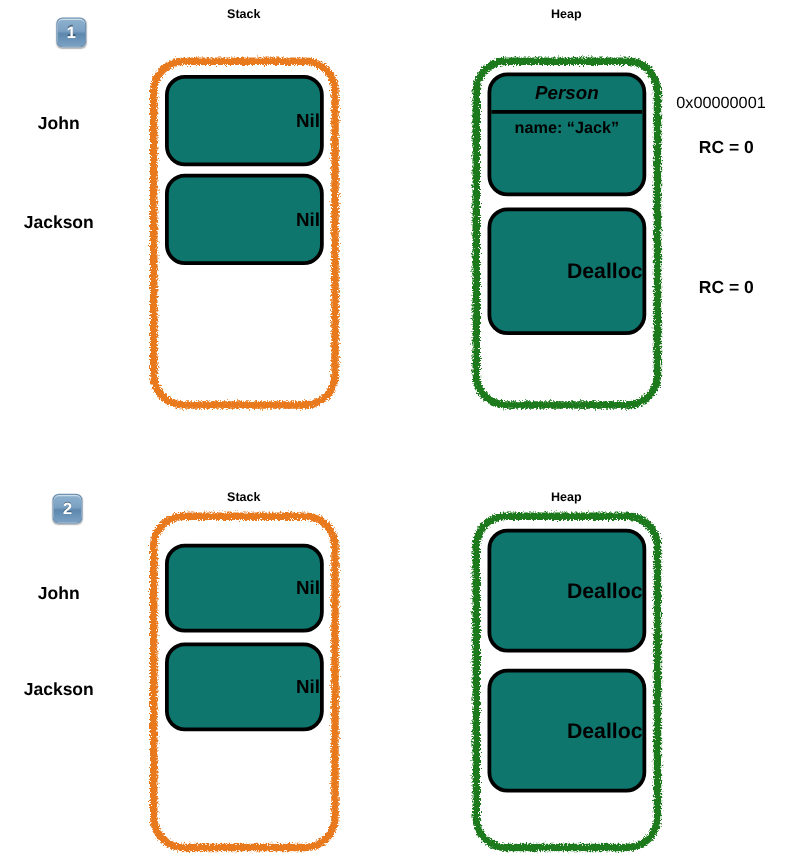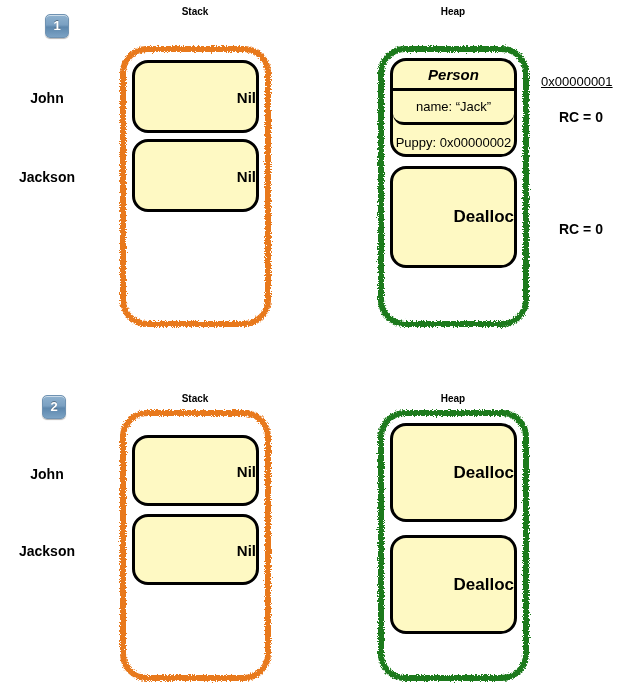--- a/index.html
+++ b/index.html
@@ -71,21 +71,21 @@
     position: absolute;
     border-radius: 26px;
     background: transparent;
   }
   .region .sketch { position: absolute; inset: 0; display: block; }
 
   
   .cell {
     position: absolute;
     box-sizing: border-box;
-    background: #fef9c3;
+    background: #0f766e;
     border: 3px solid #000000;
     border-radius: 16px;
     overflow: hidden;
   }
   .cell-text {
     position: absolute;
     left: 0; right: 0; top: 50%;
     transform: translateY(-50%);
     text-align: right;
     font-size: 15px;
@@ -105,23 +105,22 @@
   }
   .obj-row:last-child { border-bottom: none; }
   .obj-row.title {
     font-style: italic;
     font-weight: bold;
     font-size: 15px;
     height: 30px;
   }
   .obj-row.field {
     font-size: 13px;
-    font-weight: normal;
-    height: 34px;
-    border-radius: 11px;
+    font-weight: bold;
+    height: 20px;
   }
 </style>
 </head>
 <body>
 
 <div class="panel" id="panel-1">
 
   <div class="step-badge" style="left:45px; top:14px;">1</div>
 
   <div class="col-heading" style="left:155px; top:6px; width:80px;">Stack</div>
@@ -157,28 +156,27 @@
           <feDisplacementMap in="SourceGraphic" in2="n" scale="5" xChannelSelector="R" yChannelSelector="G"></feDisplacementMap>
         </filter>
       </defs>
       <rect x="5" y="5" width="145" height="275" rx="24" ry="24" fill="none" stroke="#1C7A1C" stroke-width="6" filter="url(#rough2)"></rect>
     </svg>
   </div>
 
   <div class="cell obj-cell" style="left:390px; top:58px; width:127px; height:99px;">
     <div class="obj-row title">Person</div>
     <div class="obj-row field">name: “Jack”</div>
-    <div class="obj-row field">Puppy: 0x00000002</div>
   </div>
 
   <div class="cell" style="left:390px; top:166px; width:127px; height:102px;">
     <div class="cell-text" style="font-size:17px;">Dealloc</div>
   </div>
 
-  <div class="annot addr" style="left:541px; top:74px;text-decoration:underline;">0x00000001</div>
+  <div class="annot addr" style="left:541px; top:74px;">0x00000001</div>
   <div class="annot rc" style="left:541px; top:109px;">RC = 0</div>
   <div class="annot rc" style="left:541px; top:221px;">RC = 0</div>
 
 </div>
 
 <div class="panel" id="panel-2">
 
   <div class="step-badge" style="left:42px; top:35px;">2</div>
 
   <div class="col-heading" style="left:155px; top:33px; width:80px;">Stack</div>

